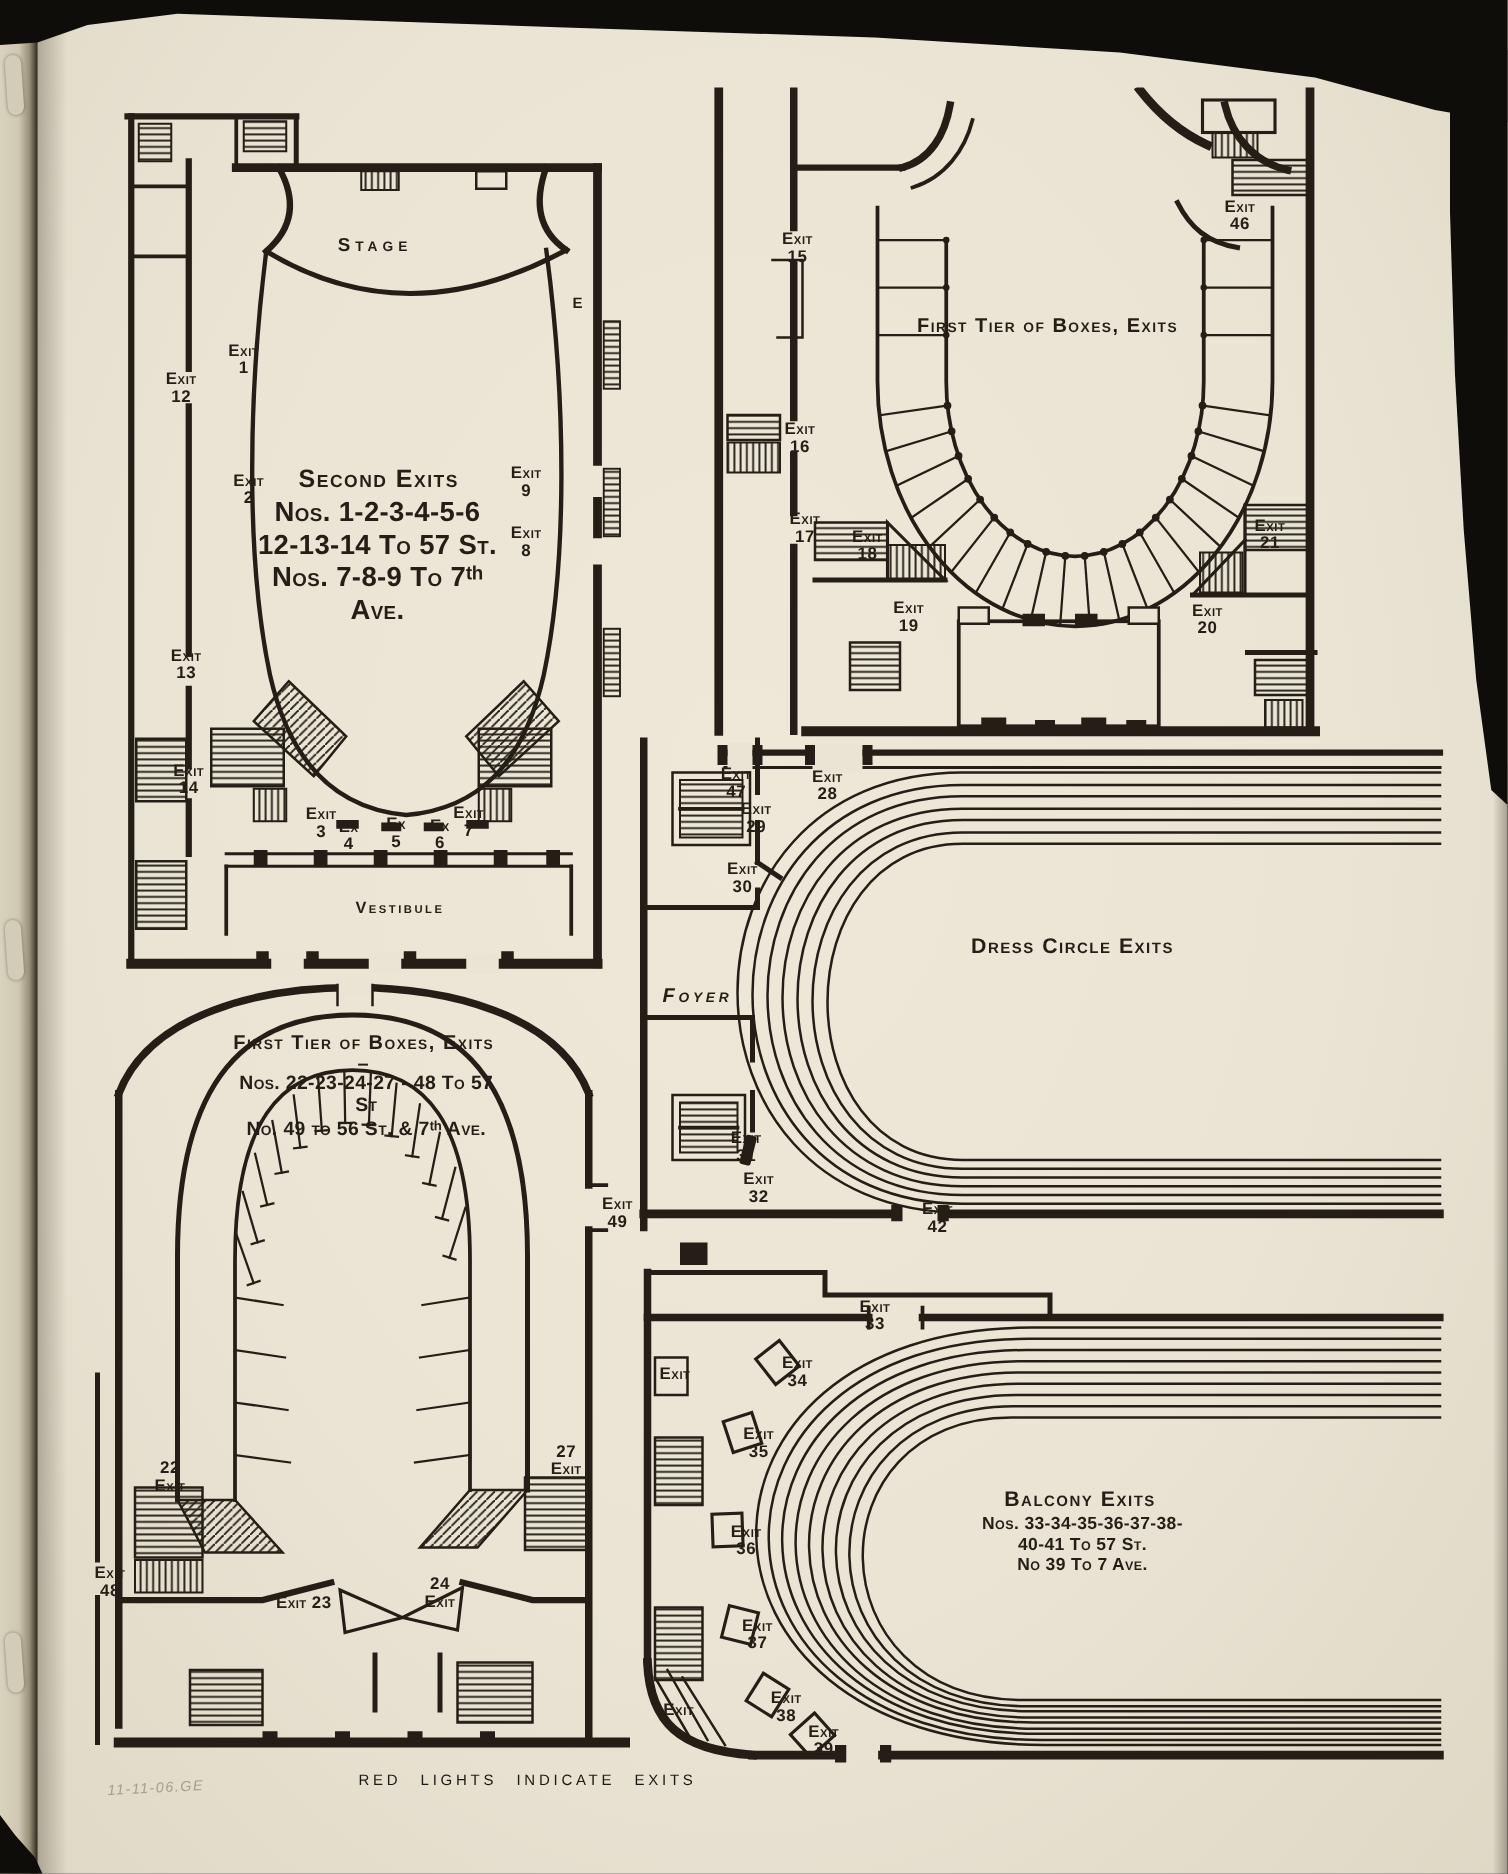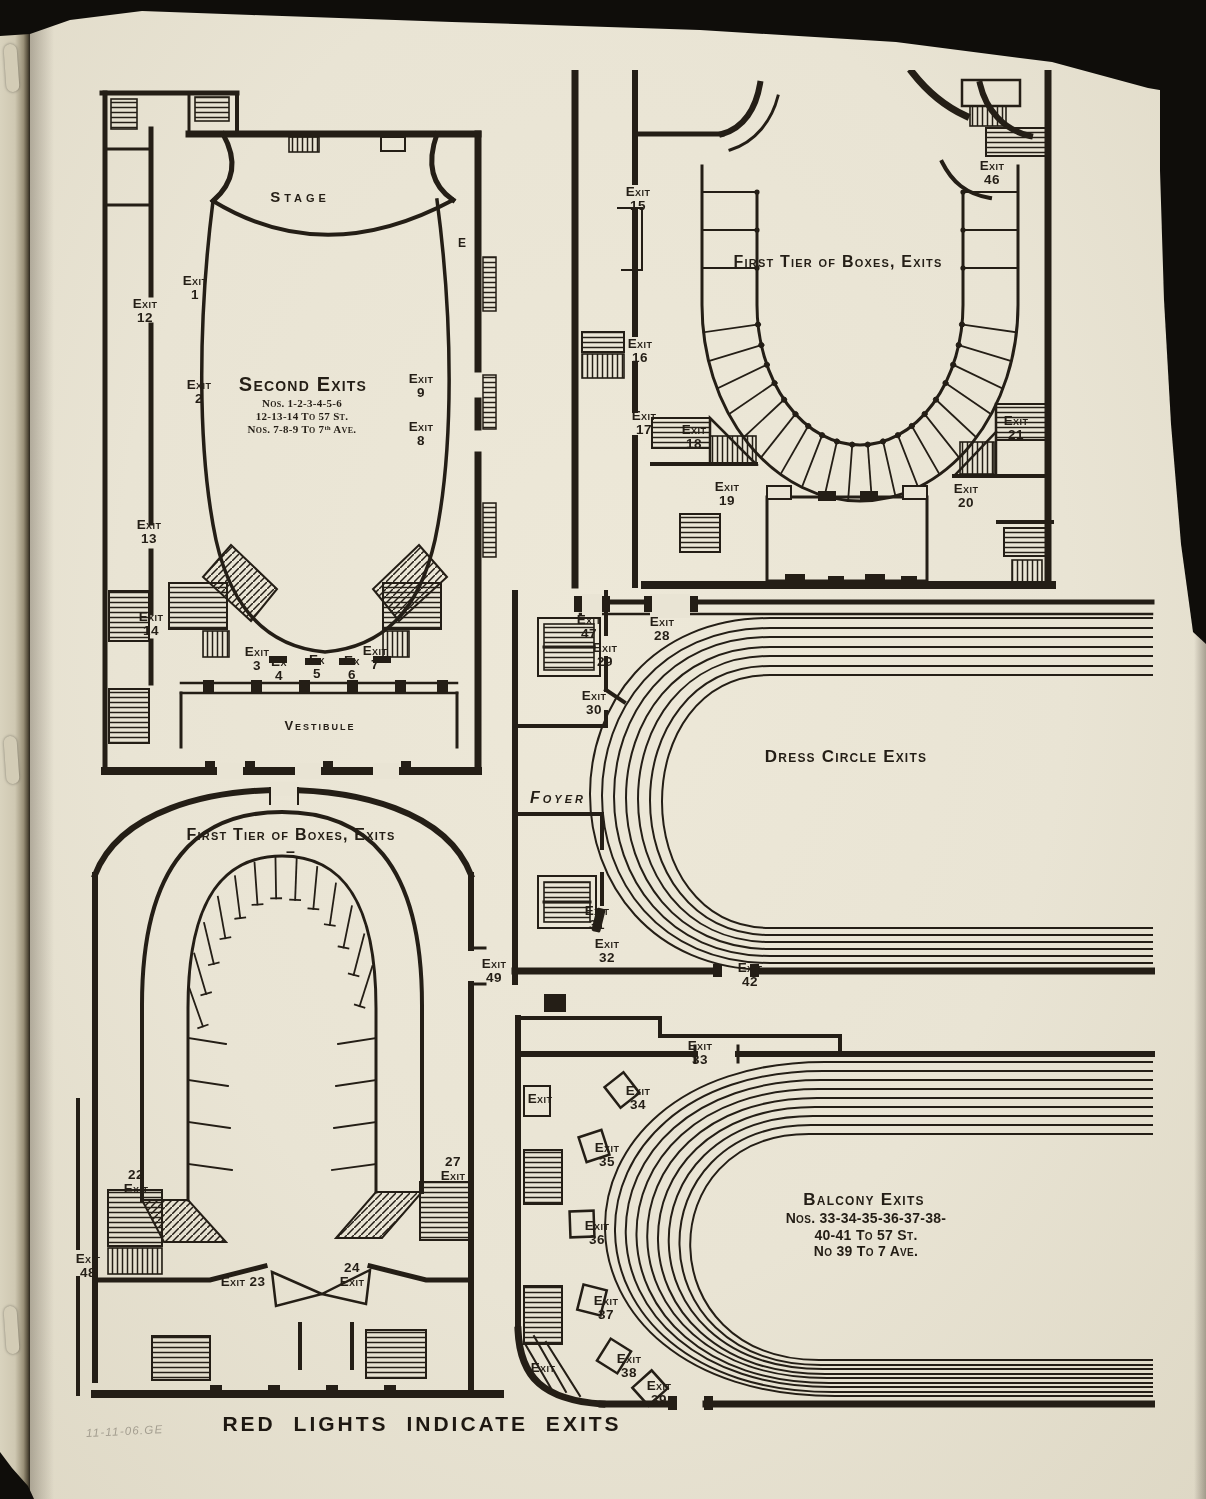--- a/index.html
+++ b/index.html
@@ -35,21 +35,21 @@
   .lab{
     position:absolute;transform:translate(-50%,-50%);
     font-variant:small-caps;font-weight:700;color:#241e16;
     text-align:center;white-space:pre-line;line-height:1.05;
   }
   .lab.exit{font-size:13.5px;letter-spacing:.4px;line-height:1.0;}
   .lab.title{letter-spacing:1.2px;}
   .lab.notes{transform:translate(-50%,0);letter-spacing:.3px;line-height:1.18;}
   .footer-note{
     position:absolute;left:422px;top:1424px;transform:translate(-50%,-50%);
-    font-weight:700;font-size:21px;letter-spacing:3px;word-spacing:9px;color:#1e1812;
+    font-weight:400;font-size:12px;letter-spacing:3px;word-spacing:9px;color:#1e1812;
   }
   .pencil-note{
     position:absolute;left:86px;top:1425px;font-size:11.5px;letter-spacing:1.2px;
     color:#a49e90;transform:rotate(-3deg);font-style:italic;
   }
 </style>
 </head>
 <body>
 
 <div class="paper"></div>
@@ -120,21 +120,21 @@
           <rect x="160" y="676" width="10" height="10"></rect>
         <rect x="238" y="676" width="10" height="10"></rect>
           <rect x="316" y="676" width="10" height="10"></rect>
       </g>
       <rect x="24" y="506" width="40" height="50" fill="url(#hz1)" stroke-width="2"></rect>
       <rect x="24" y="604" width="40" height="54" fill="url(#hz1)" stroke-width="2"></rect>
     </g>
   </svg>
   <div class="labels">
       <span class="lab title" style="left: 218px; top: 299px; font-size: 20px; letter-spacing: 1.2px;">Second Exits</span>
-      <span class="lab notes" style="left: 217px; top: 312px; font-size: 11px; letter-spacing: 0.3px; font-family: Liberation Serif, serif;">Nos. 1-2-3-4-5-6
+      <span class="lab notes" style="left: 217px; top: 312px; font-size: 22px; letter-spacing: 0.3px;">Nos. 1-2-3-4-5-6
 12-13-14 To 57 St.
 Nos. 7-8-9 To 7ᵗʰ Ave.</span>
       <span class="lab area" style="left: 215px; top: 112px; font-size: 15px; letter-spacing: 4px; text-align: center;">Stage</span>
       <span class="lab area" style="left: 235px; top: 641px; font-size: 13px; letter-spacing: 2px;">Vestibule</span>
       <span class="lab area" style="left: 377px; top: 158px; font-size: 12px; letter-spacing: 0px;">E</span>
       <span class="lab exit" style="left: 110px; top: 202px;">Exit
 1</span>
       <span class="lab exit" style="left: 60px; top: 225px;">Exit
 12</span>
       <span class="lab exit" style="left: 114px; top: 306px;">Exit
@@ -328,21 +328,21 @@
         <path d="M642,85 H260 C116,85 116,338 260,338 H642"></path>
       </g>
       <path d="M5,381 H205 M248,381 H642" stroke-width="7"></path>
       <g fill="#241e16" stroke="none">
         <rect x="203" y="374" width="9" height="13"></rect>
           <rect x="240" y="374" width="9" height="13"></rect>
       </g>
     </g>
   </svg>
   <div class="labels">
-      <span class="lab title" style="left: 336px; top: 167px; font-size: 17px; letter-spacing: 1.2px;">Dress Circle Exits</span>
+      <span class="lab title" style="left: 348px; top: 167px; font-size: 17px; letter-spacing: 1.2px;">Dress Circle Exits</span>
       <span class="lab area" style="left: 48px; top: 208px; font-size: 16px; letter-spacing: 3px; font-style: italic;">Foyer</span>
       <span class="lab exit" style="left: 79px; top: 36px;">Exit
 47</span>
       <span class="lab exit" style="left: 152px; top: 38px;">Exit
 28</span>
       <span class="lab exit" style="left: 95px; top: 64px;">Exit
 29</span>
       <span class="lab exit" style="left: 84px; top: 112px;">Exit
 30</span>
       <span class="lab exit" style="left: 87px; top: 327px;">Exit
@@ -422,20 +422,22 @@
       <g fill="#241e16" stroke="none">
         <rect x="150" y="605" width="12" height="10"></rect>
           <rect x="208" y="605" width="12" height="10"></rect>
         <rect x="266" y="605" width="12" height="10"></rect>
           <rect x="324" y="605" width="12" height="10"></rect>
       </g>
     </g>
   </svg>
   <div class="labels">
       <span class="lab title" style="left: 231px; top: 64px; font-size: 16px; letter-spacing: 1.2px;">First Tier of Boxes, Exits –</span>
+      <span class="lab notes" style="left: 233px; top: 78px; font-size: 15.5px; letter-spacing: 0.3px;">Nos. 22-23-24-27 - 48 To 57 St
+No. 49 to 56 St. &amp; 7ᵗʰ Ave.</span>
       <span class="lab exit" style="left: 76px; top: 401px;">22
 Exit</span>
       <span class="lab exit" style="left: 393px; top: 388px;">27
 Exit</span>
       <span class="lab exit" style="left: 28px; top: 485px;">Exit
 48</span>
       <span class="lab exit" style="left: 183px; top: 502px;">Exit 23</span>
       <span class="lab exit" style="left: 292px; top: 494px;">24
 Exit</span>
       <span class="lab exit" style="left: 434px; top: 190px;">Exit

